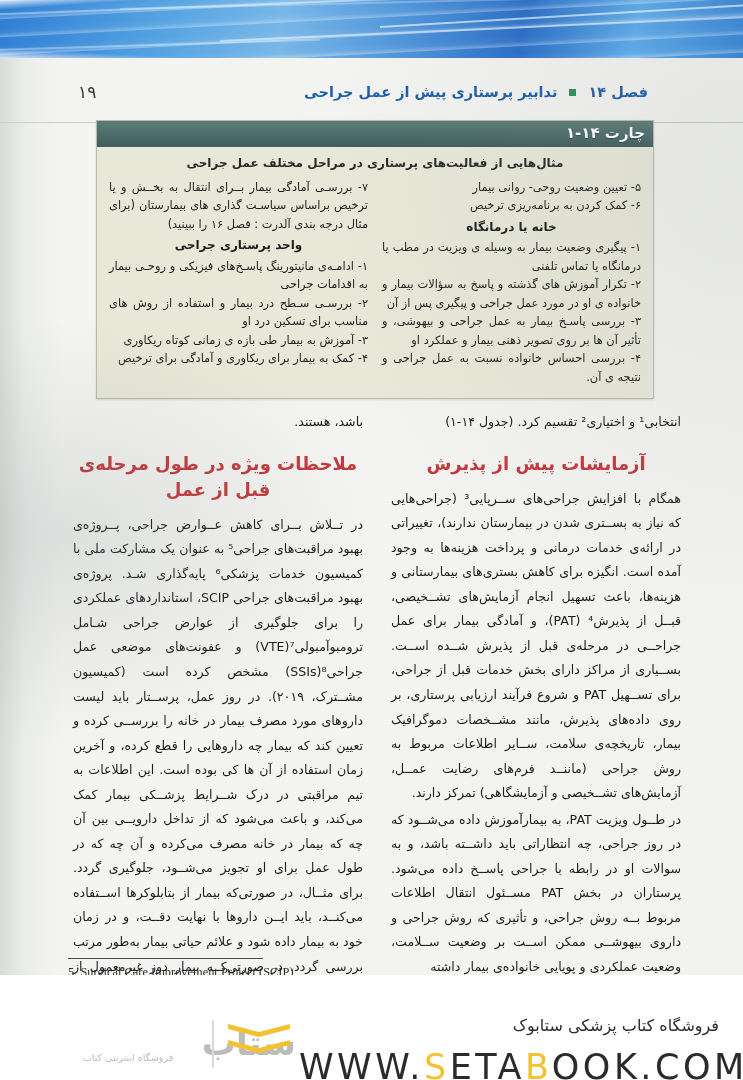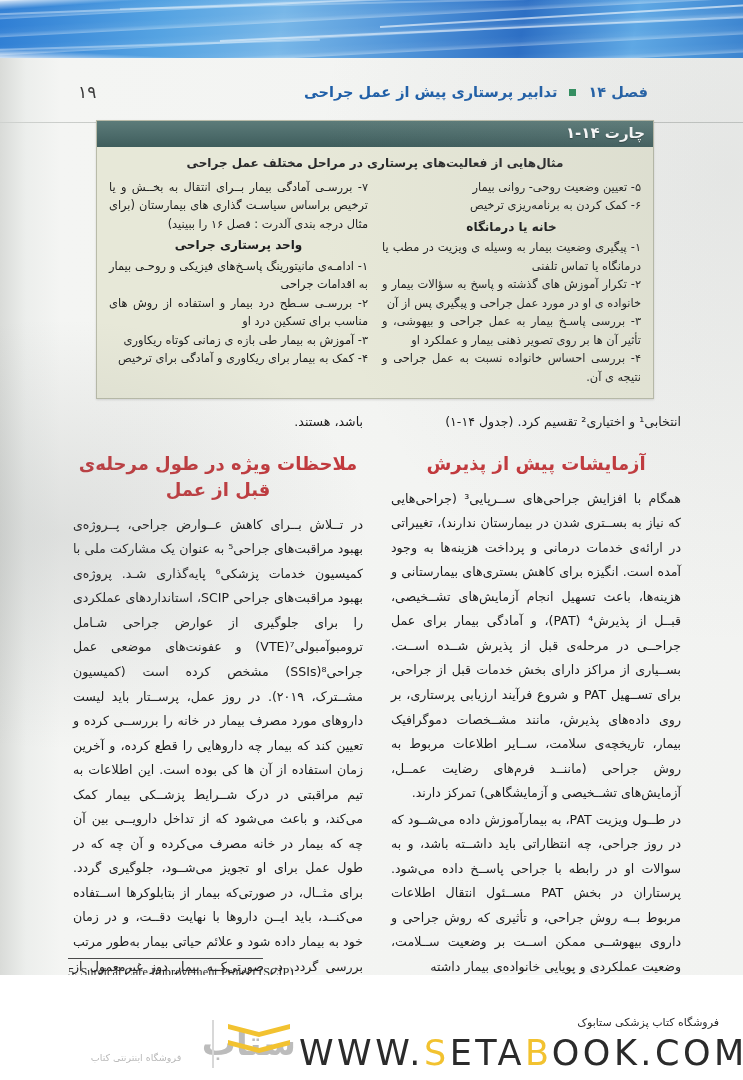--- a/index.html
+++ b/index.html
@@ -248,21 +248,21 @@
     font-size: 34px;
     font-weight: bold;
     color: #bcbcbc;
     letter-spacing: 1px;
     line-height: 1;
     position: relative;
     top: -3px;
   }
   .logo-sub {
     position: absolute;
-    left: 36px; top: 42px;
+    left: 28px; top: 42px;
     width: 200px;
     text-align: center;
     font-size: 9.5px;
     color: #b9b9b9;
   }
   .logo-divider {
     position: absolute;
     left: 212px; top: 10px;
     width: 2px; height: 48px;
     background: #d8d8d8;
@@ -281,24 +281,24 @@
   }
   .chev.c1 { top: 2px; }
   .chev.c2 { top: 18px; }
   .banner-text {
     position: absolute;
     right: 24px; top: 6px;
     text-align: right;
     width: 420px;
   }
   .banner-fa {
-    font-size: 11px;
+    font-size: 16px;
     color: #2b2b2b;
     direction: rtl;
-    margin-bottom: 4px;
+    margin-bottom: 12px;
   }
   .banner-url {
     direction: ltr;
     font-size: 35px;
     letter-spacing: 3.5px;
     color: #2b2b2b;
     font-weight: normal;
     text-align: right;
   }
   .banner-url .hi { color: #f2c230; }

